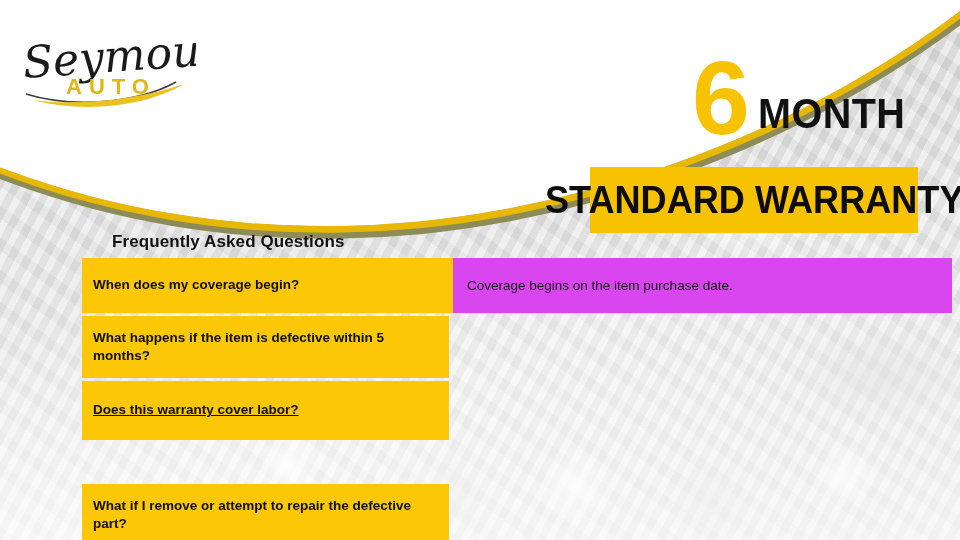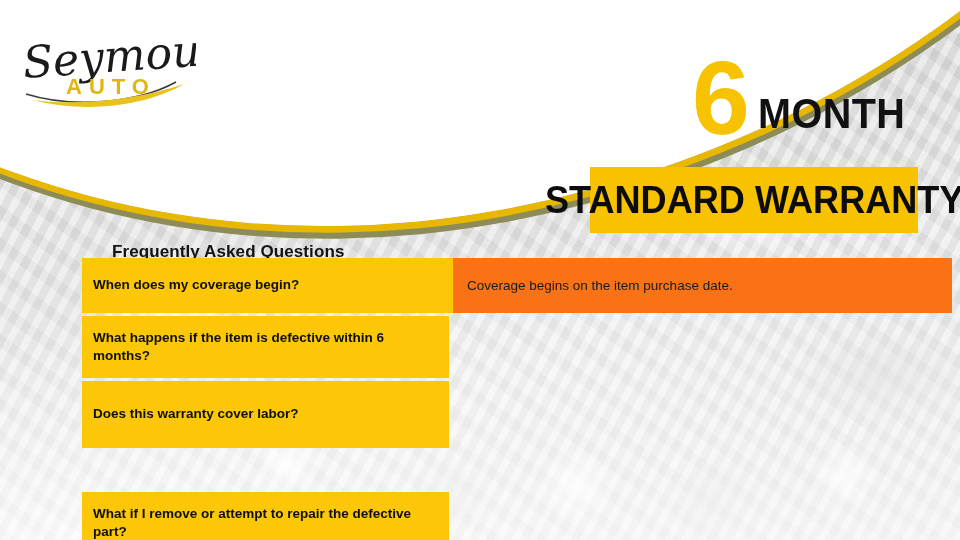--- a/index.html
+++ b/index.html
@@ -148,21 +148,20 @@
 
   
   .faq-title {
     position: absolute;
     left: 112px;
     top: 232px;
     font-size: 17px;
     font-weight: bold;
     color: #131313;
     letter-spacing: .1px;
-    margin-top: 10px;
   }
 
   .faq-table {
     position: absolute;
     left: 44px;
     top: 258px;
     width: 870px;
     padding-left: 38px;
   }
   .faq-row {
@@ -176,36 +175,36 @@
     padding: 9px 12px 9px 11px;
     display: flex;
     align-items: center;
     font-size: 13.5px;
     font-weight: bold;
     color: #0f0f0f;
     line-height: 1.35;
   }
   .a-cell {
     flex: 1;
-    background: #f97316;
+    background: #d946ef;
     box-sizing: border-box;
     border-left: 4px solid #fbc707;
     padding: 9px 12px 9px 14px;
     display: flex;
     align-items: center;
     font-size: 13.5px;
     color: #1a1a1a;
     line-height: 1.45;
     text-align: justify;
     text-justify: inter-word;
   }
   .a-cell > span { display: block; width: 100%; }
   .r1 .q-cell, .r1 .a-cell { height: 55px; }
   .r2 .q-cell, .r2 .a-cell { height: 62px; }
-  .r3 .q-cell, .r3 .a-cell { height: 67px; }
+  .r3 .q-cell, .r3 .a-cell { height: 59px; text-decoration: underline; }
   .r4 .q-cell, .r4 .a-cell { height: 62px; margin-top: 41px; }
 </style>
 </head>
 <body>
 
 <div class="slide">
 
   <div class="photo-layer">
     <div class="photo"></div>
     <div class="photo-wash"></div>
@@ -237,21 +236,21 @@
   <div class="faq-table">
 
     <div class="faq-row r1">
       <div class="q-cell">When does my coverage begin?</div>
       <div class="a-cell">
           <span>Coverage begins on the item purchase date.</span>
         </div>
     </div>
 
     <div class="faq-row r2">
-      <div class="q-cell">What happens if the item is defective within 6 months?</div>
+      <div class="q-cell">What happens if the item is defective within 5 months?</div>
     </div>
 
     <div class="faq-row r3">
       <div class="q-cell">Does this warranty cover labor?</div>
     </div>
 
     <div class="faq-row r4">
       <div class="q-cell">What if I remove or attempt to repair the defective part?</div>
     </div>
 

